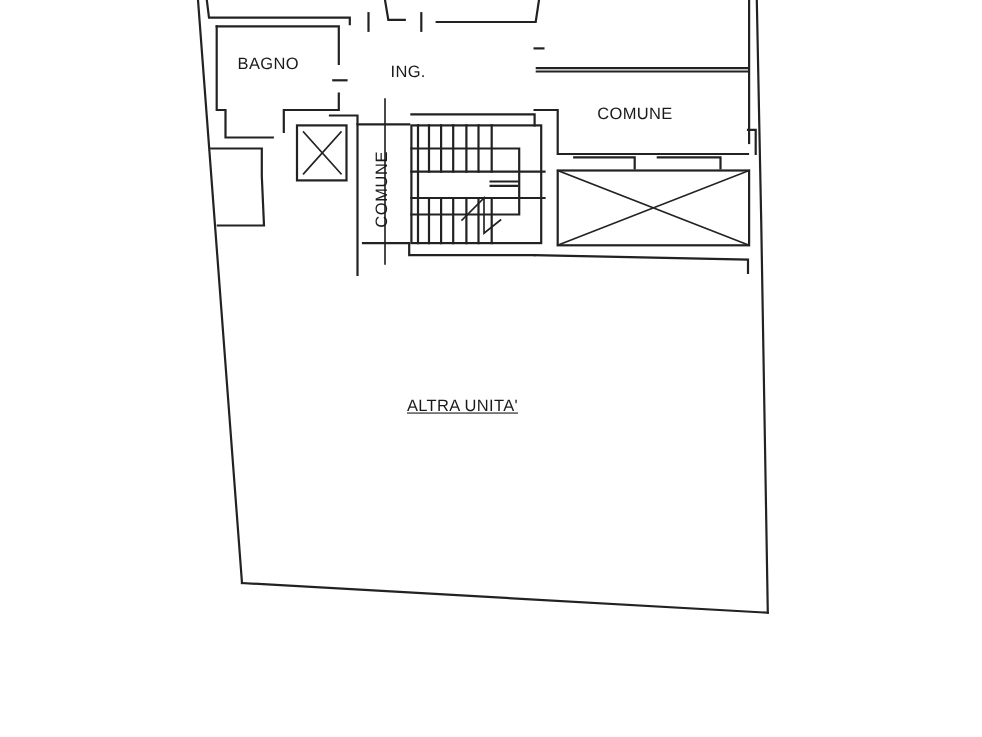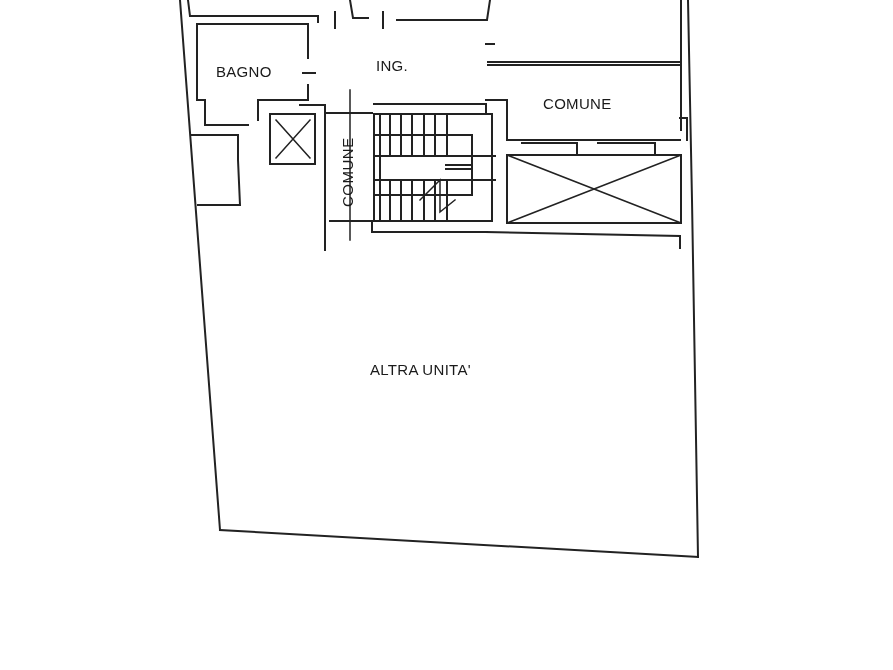--- a/index.html
+++ b/index.html
@@ -58,17 +58,17 @@
     <path d="M374 104 L486 104 L486 114"></path>
     <path d="M380 114 L380 221 M390 114 L390 156 M401 114 L401 156 M412 114 L412 156 M424 114 L424 156 M435 114 L435 156 M447 114 L447 156"></path>
     <path d="M390 180 L390 221 M401 180 L401 221 M412 180 L412 221 M424 180 L424 221 M435 180 L435 221 M447 180 L447 221"></path>
     <path d="M374 135 L472 135 L472 195 L374 195"></path>
     <path d="M374 156 L495 156 M374 180 L495 180"></path>
     <path d="M446 165 L470 165 M446 169 L470 169"></path>
     <path d="M420 200 L440 180 L440 212 L455 200" stroke-width="1.5"></path>
   </g>
 </svg>
 
-<div class="lbl" style="left:216px; top:63px;">BAGNO</div>
-<div class="lbl" style="left:376px; top:57px;">ING.</div>
+<div class="lbl" style="left:216px; top:50px;">BAGNO</div>
+<div class="lbl" style="left:355px; top:57px;">ING.</div>
 <div class="lbl" style="left:543px; top:95px;">COMUNE</div>
 <div class="lbl-vert" style="left:339px; top:207px;">COMUNE</div>
-<div class="lbl" style="left:370px; top:361px;">ALTRA UNITA'</div>
+<div class="lbl" style="left:370px; top:361px;text-decoration:underline;">ALTRA UNITA'</div>
 
 </body></html>

